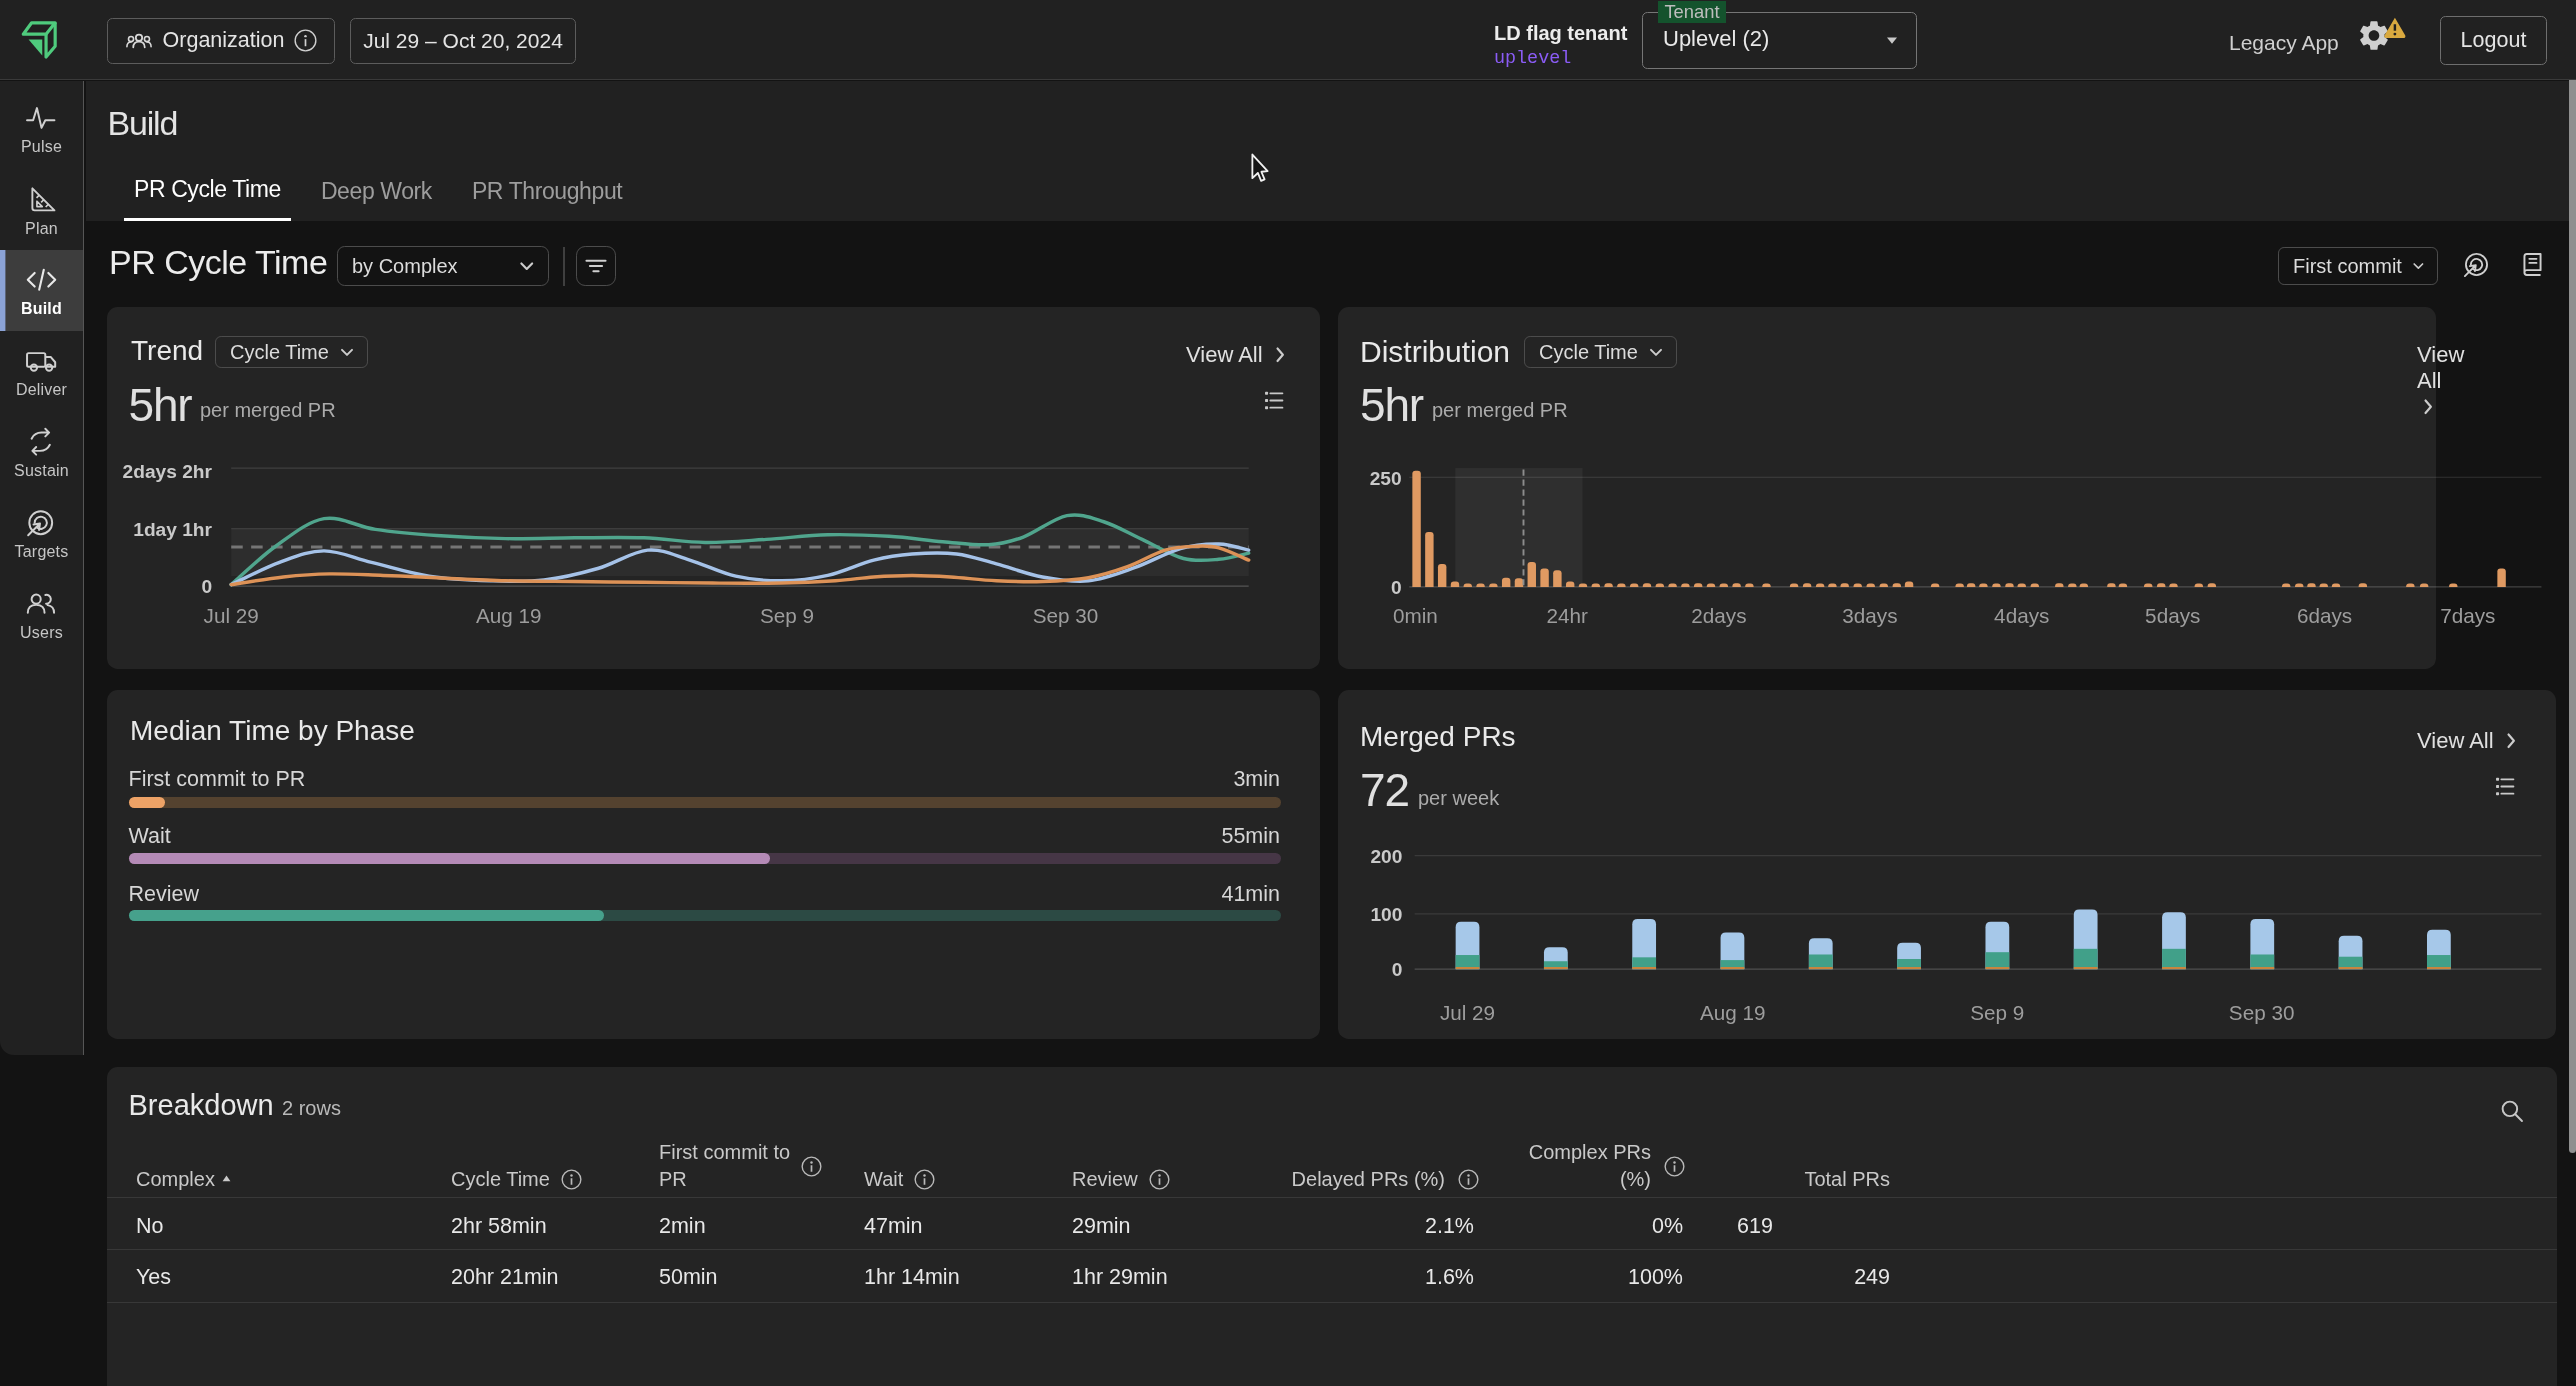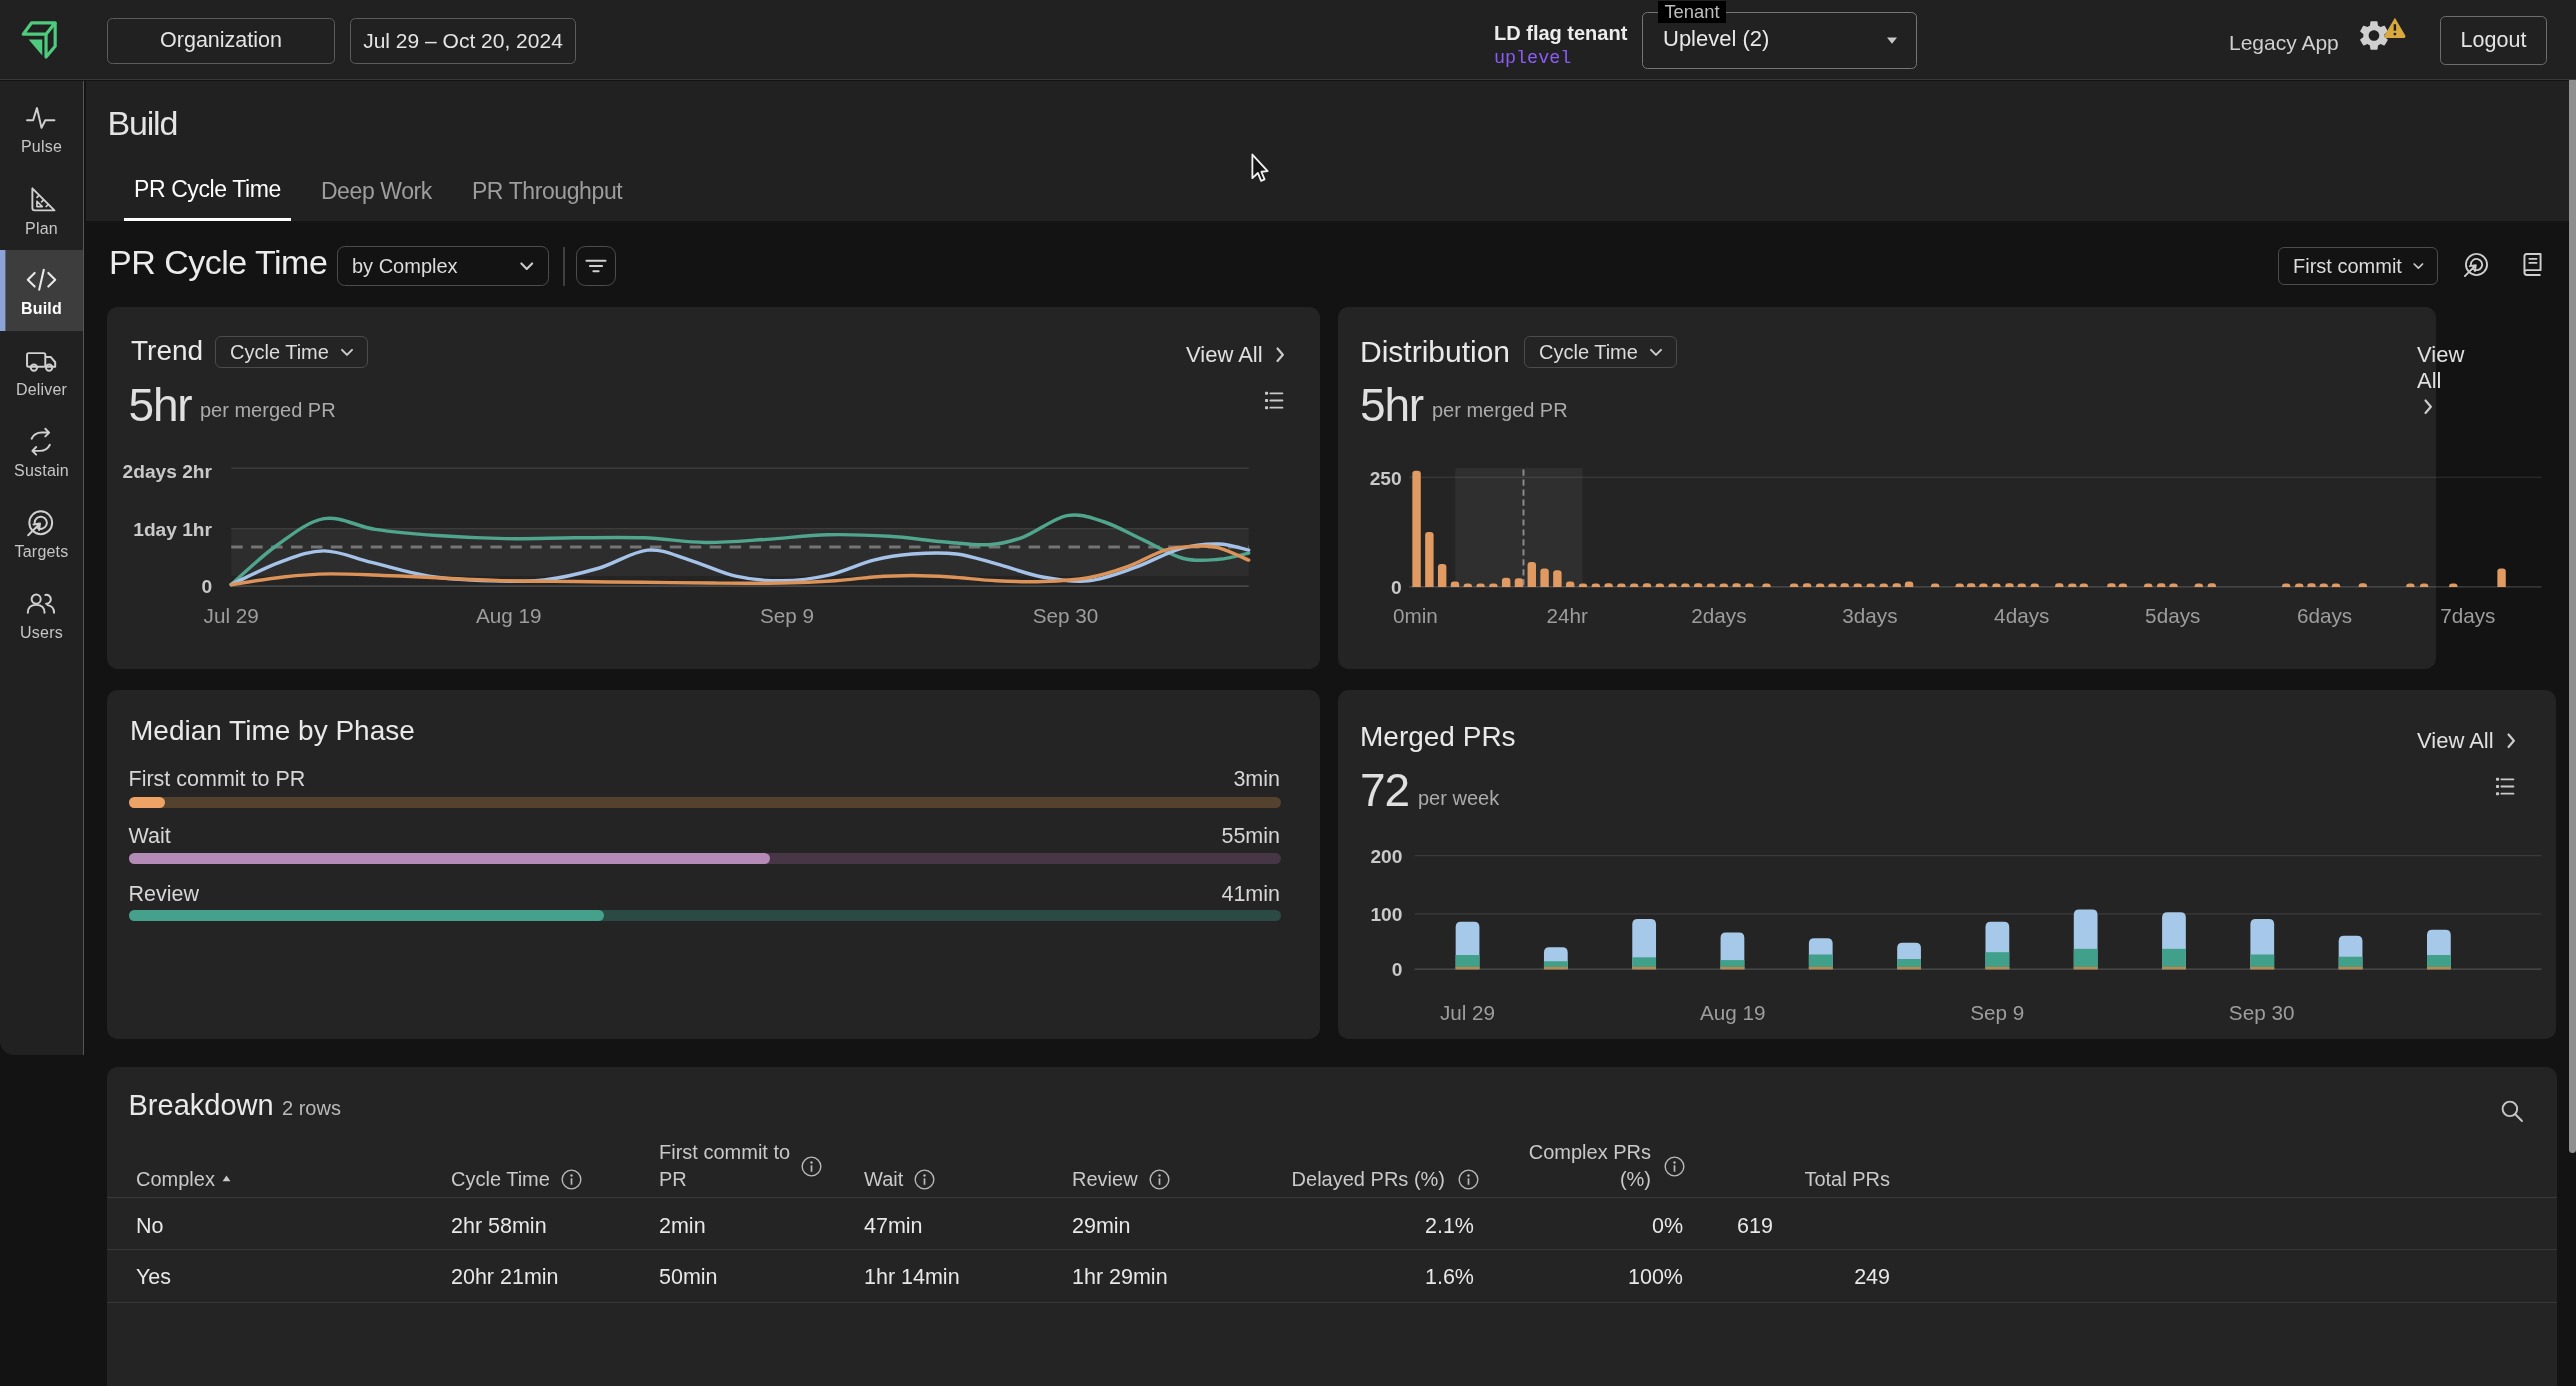--- a/index.html
+++ b/index.html
@@ -5,23 +5,23 @@
 html,body { width:2576px; height:1386px; overflow:hidden; background:#131313; font-family:"Liberation Sans",sans-serif; -webkit-font-smoothing:antialiased; }
 .abs { position:absolute; }
 .topbar { position:absolute; left:0; top:0; width:2576px; height:80px; background:#212121; border-bottom:1.5px solid #3a3a3a; z-index:10; }
 .sidebar { position:absolute; left:0; top:81px; width:84px; height:974px; background:#212121; border-right:1.5px solid #565656; border-radius:0 0 0 14px; z-index:9; }
 .apphead { position:absolute; left:86px; top:81px; width:2490px; height:140px; background:#212121; z-index:5; }
 .content { position:absolute; left:86px; top:221px; width:2490px; height:1165px; background:#131313; }
 .sitem { position:absolute; left:0; width:83px; height:81px; display:flex; flex-direction:column; align-items:center; justify-content:center; gap:1.5px; }
 .sitem.active { background:#3d3d3d; box-shadow:inset 5.4px 0 0 #8ba3d6; }
 .sitem.active .slab { color:#fff; font-weight:bold; }
 .slab { font-size:16px; color:#c6c6c6; letter-spacing:0.2px; }
-.hbtn { position:absolute; border:1.5px solid #5c5c5c; border-radius:5.4px; color:#e4e4e4; display:flex; align-items:center; justify-content:center; font-size:21.5px; gap:10px;flex-direction:column; }
+.hbtn { position:absolute; border:1.5px solid #5c5c5c; border-radius:5.4px; color:#e4e4e4; display:flex; align-items:center; justify-content:center; font-size:21.5px; gap:10px; }
 .fieldset { position:absolute; border:1.5px solid #767676; border-radius:5.4px; }
-.fieldset .legend { position:absolute; top:-12.3px; left:15.3px; background:#000000; padding:0 6.1px; font-size:18.4px; color:#bdbdbd; }
+.fieldset .legend { position:absolute; top:-12.3px; left:15.3px; background:#14532d; padding:0 6.1px; font-size:18.4px; color:#bdbdbd; }
 .fieldset .val { position:absolute; left:20px; top:12.3px; font-size:22px; color:#e8e8e8; }
 .fieldset .car { position:absolute; right:14px; top:17px; }
 .card { position:absolute; background:#242424; border-radius:10.7px; }
 .ctitle { position:absolute; font-size:28px; color:#e9e9e9; }
 .cbtn { position:absolute; height:32px; border:1.5px solid #4c4c4c; border-radius:6.1px; display:flex; align-items:center; padding:0 10.7px 0 14px; gap:7.7px; font-size:20px; color:#dcdcdc; white-space:nowrap; }
 .viewall { position:absolute; font-size:22px; color:#e0e0e0; }
 .bignum { position:absolute; font-size:46px; font-weight:300; color:#e0e0e0; letter-spacing:-1.2px; }
 .bigunit { position:absolute; font-size:20px; color:#ababab; }
 .ylab { font-size:25px; font-weight:bold; fill:#c9c9c9; font-family:"Liberation Sans",sans-serif; }
 .xlab { font-size:27px; fill:#9d9d9d; font-family:"Liberation Sans",sans-serif; }

